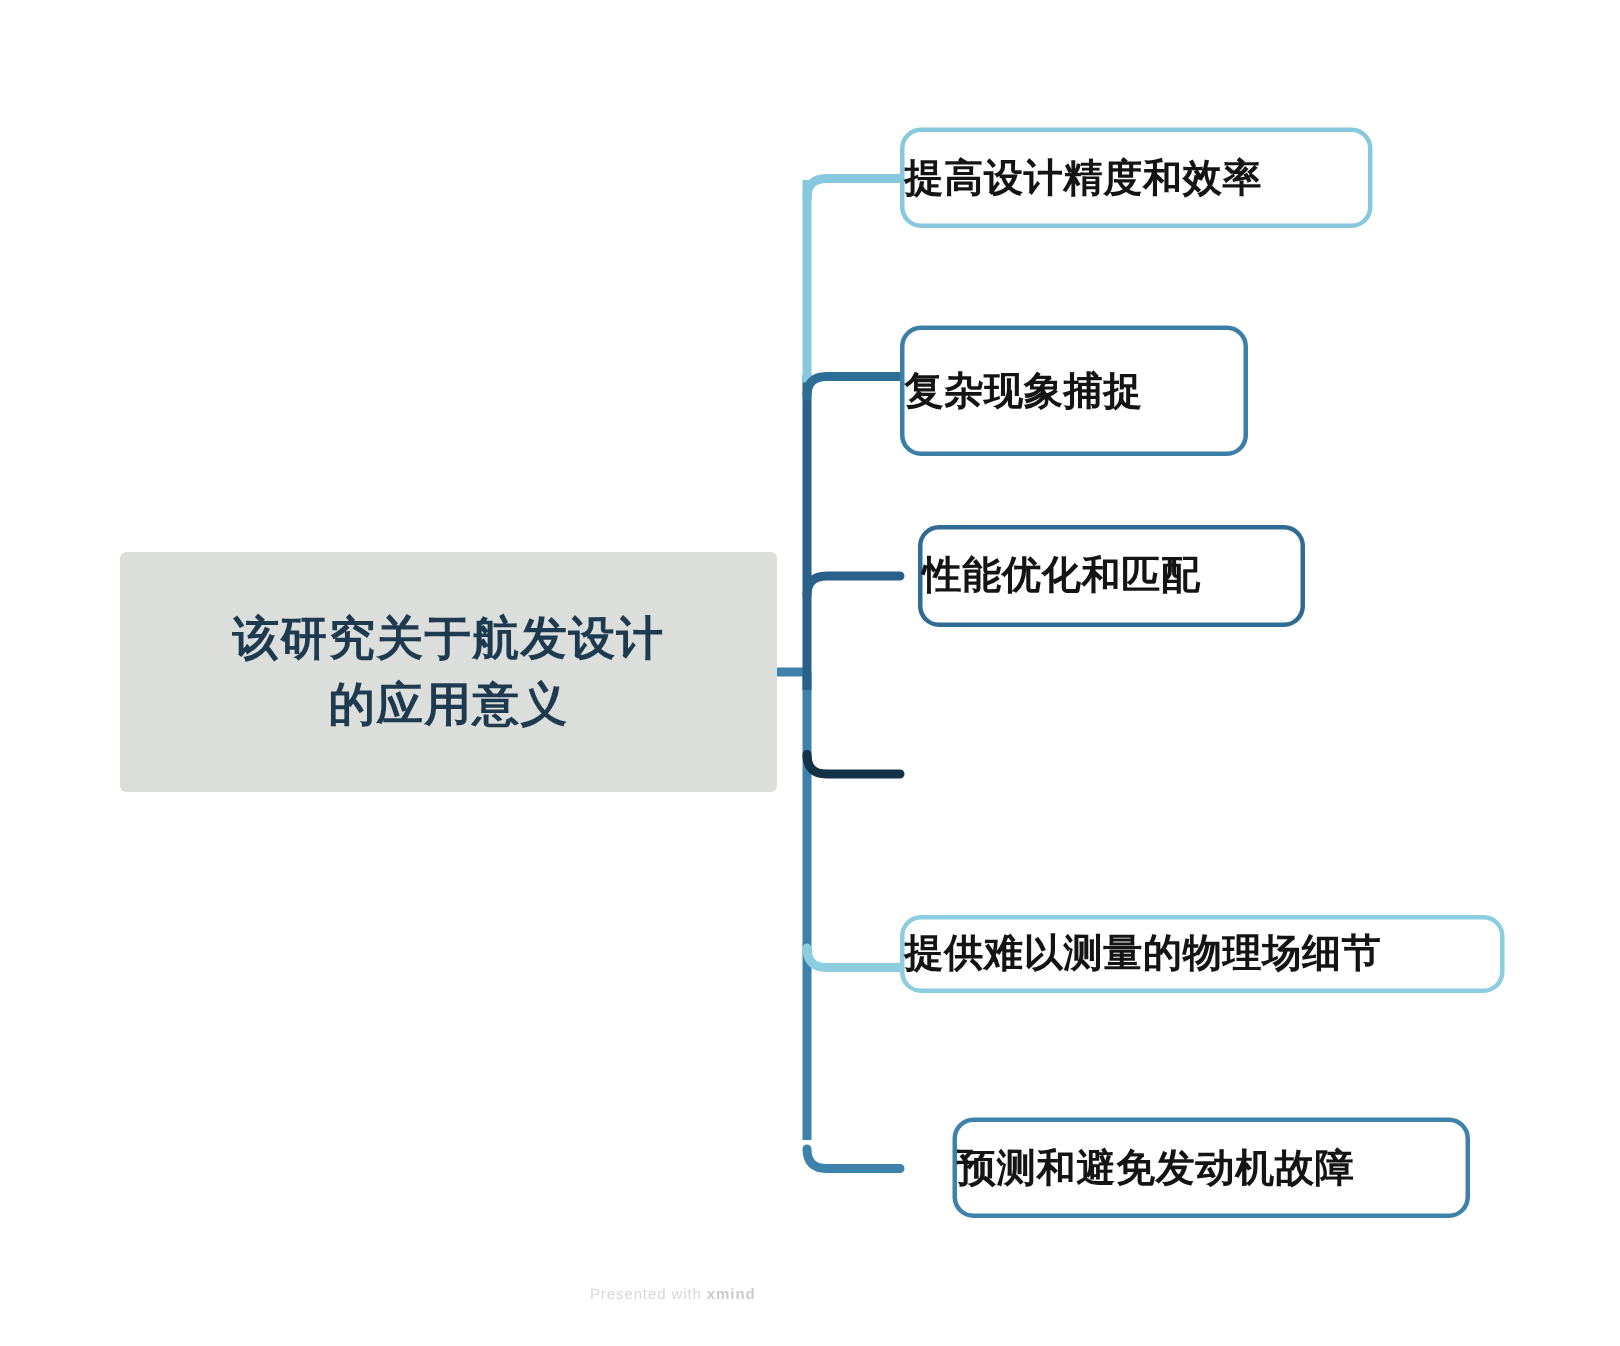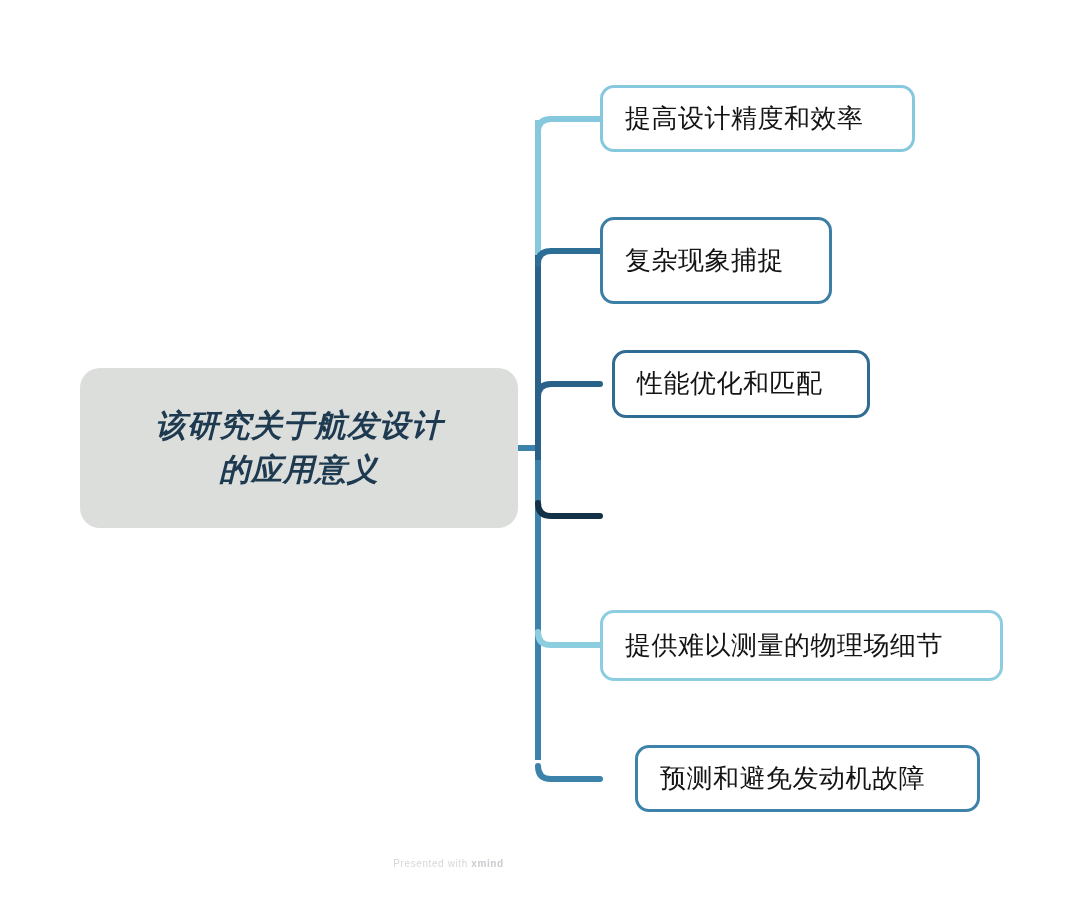--- a/index.html
+++ b/index.html
@@ -33,36 +33,35 @@
     background: #ffffff;
     border-style: solid;
     border-radius: 14px;
     white-space: nowrap;
   }
   .node .label {
     font-size: 26px;
     line-height: 1.2;
     color: #141414;
     letter-spacing: 0.5px;
-    padding-left: 22px;
+    font-weight: bold;
   }
   #root-node {
     position: absolute;
     left: 80px;
     top: 368px;
     width: 438px;
     height: 160px;
     box-sizing: border-box;
     background: #dcdedb;
-    border-radius: 20px;
+    border-radius: 4px;
     display: flex;
     align-items: center;
     justify-content: center;
     text-align: center;
-    font-style: italic;
   }
   #root-node .root-label {
     font-size: 31px;
     font-weight: bold;
     line-height: 1.42;
     color: #1d3a50;
     letter-spacing: 1px;
     max-width: 330px;
   }
   #footer {
@@ -109,21 +108,21 @@
 
   <div class="node" id="node-1" style="left: 600px; top: 85px; width: 315px; height: 67px; border-color: rgb(134, 200, 221); border-width: 3px;">
     <span class="label">提高设计精度和效率</span>
   </div>
   <div class="node" id="node-2" style="left: 600px; top: 217px; width: 232px; height: 87px; border-color: rgb(59, 127, 166); border-width: 3px;">
     <span class="label">复杂现象捕捉</span>
   </div>
   <div class="node" id="node-3" style="left: 612px; top: 350px; width: 258px; height: 68px; border-color: rgb(47, 107, 146); border-width: 3px;">
     <span class="label">性能优化和匹配</span>
   </div>
-  <div class="node" id="node-5" style="left: 600px; top: 610px; width: 403px; height: 71px; border-color: rgb(141, 205, 224); border-width: 3px;">
+  <div class="node" id="node-5" style="left: 600px; top: 610px; width: 403px; height: 52px; border-color: rgb(141, 205, 224); border-width: 3px;">
     <span class="label">提供难以测量的物理场细节</span>
   </div>
   <div class="node" id="node-6" style="left: 600px; top: 745px; width: 345px; height: 67px; border-color: rgb(61, 130, 170); border-width: 3px; margin-left: 35px;">
     <span class="label">预测和避免发动机故障</span>
   </div>
 
   <div id="footer"><span>Presented with </span><span class="brand">xmind</span></div>
 
 </div>
 

